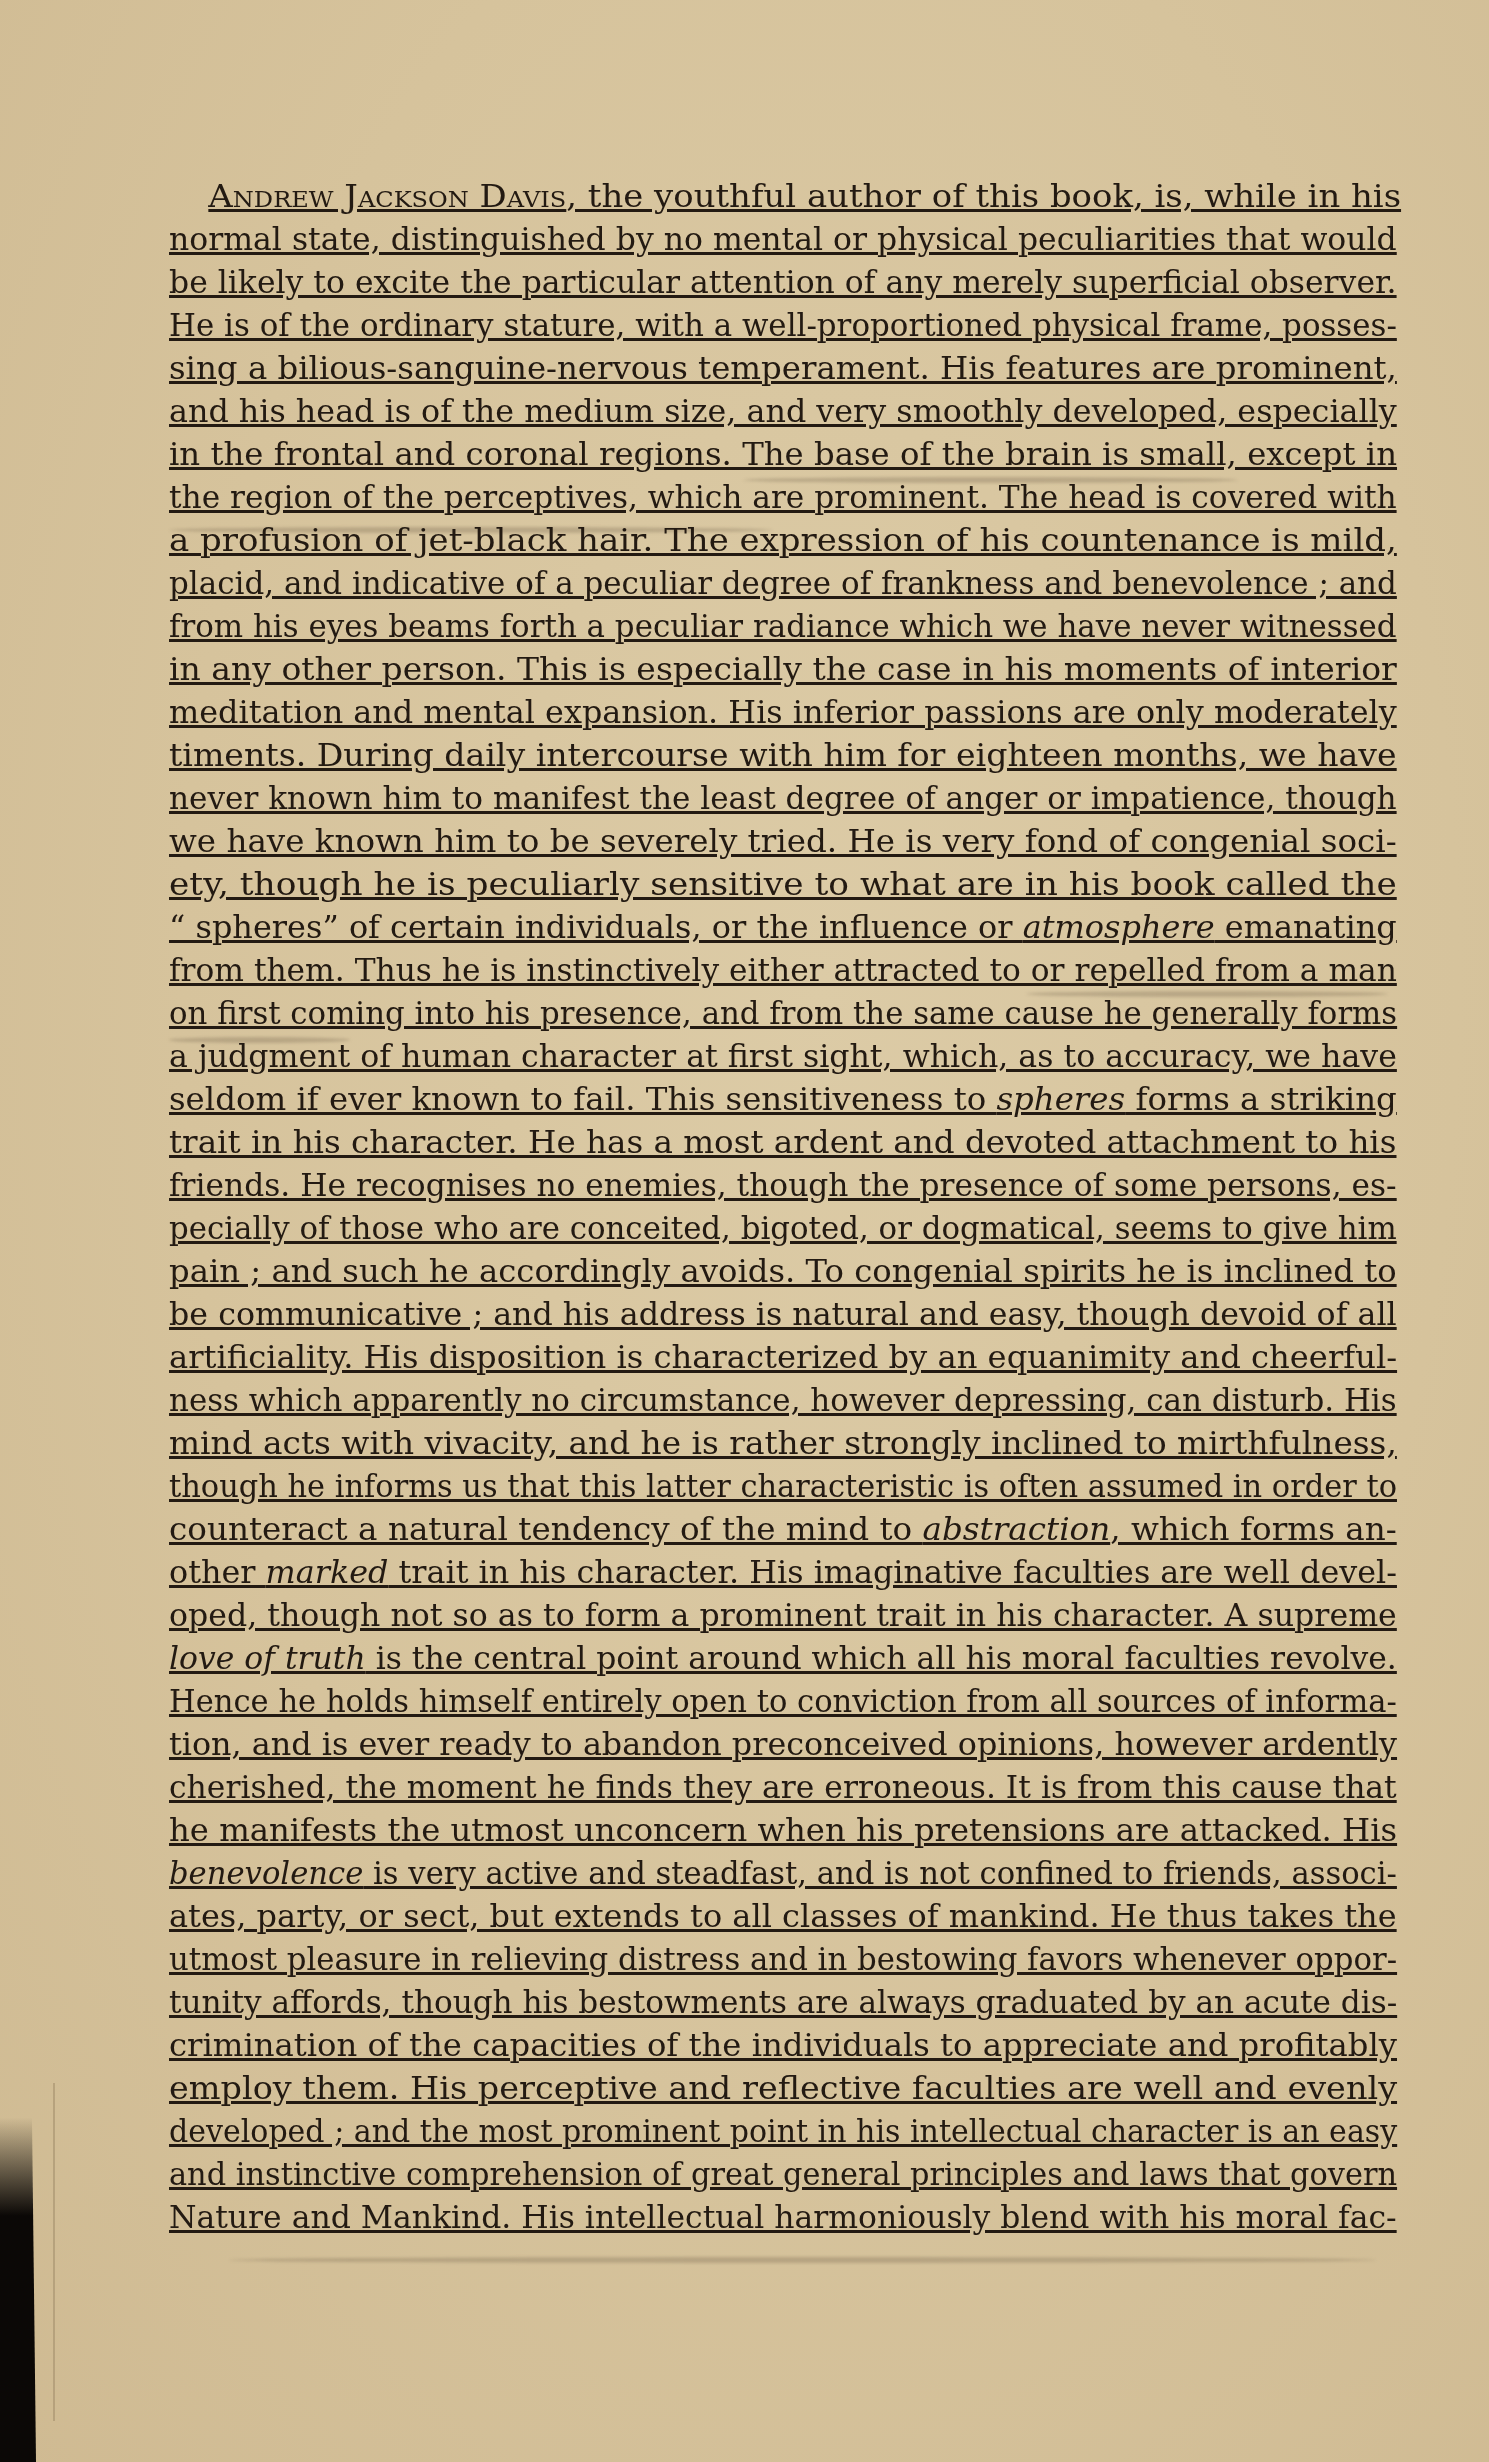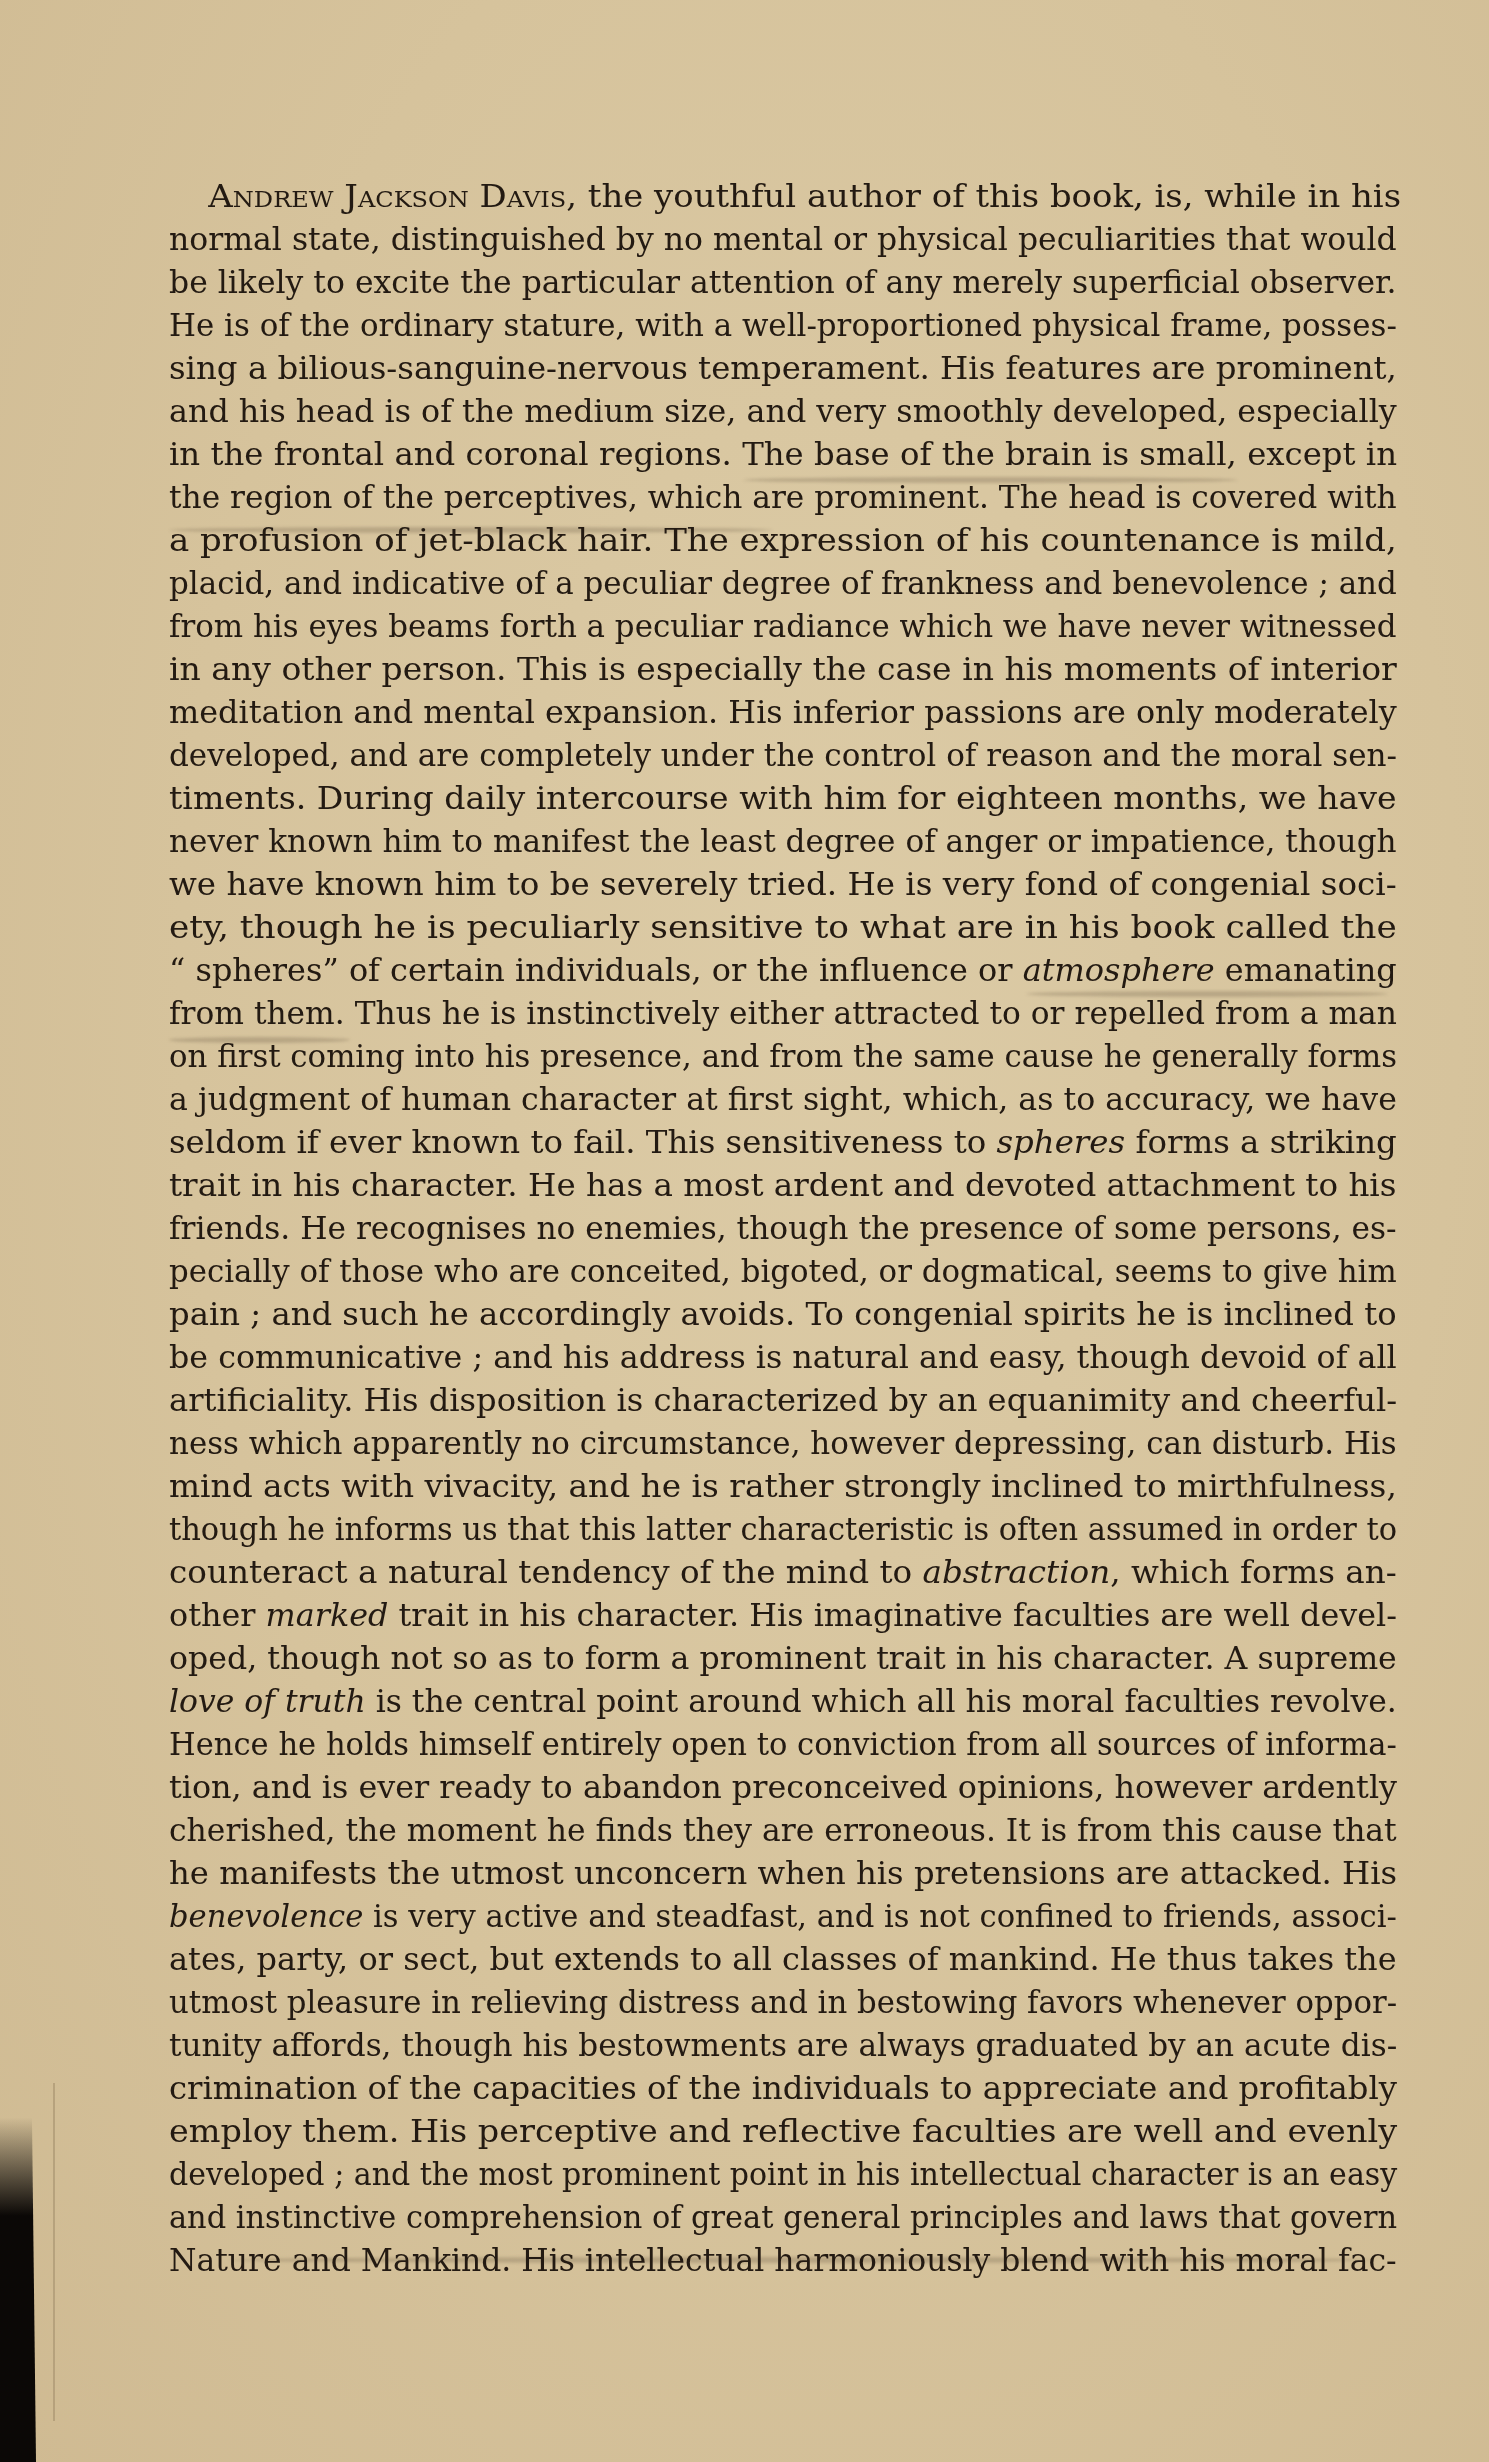--- a/index.html
+++ b/index.html
@@ -65,20 +65,21 @@
       font-weight: bold;
       letter-spacing: 1.8px;
       transform: scaleX(0.92);
     }
     .body-text {
       position: absolute;
       left: 169px;
       top: 175px;
       width: 1220px;
       color: #231a12;
+      text-decoration: underline;
     }
     .line {
       height: 43px;
       line-height: 43px;
       font-size: 31px;
       white-space: nowrap;
       text-align: justify;
       text-align-last: justify;
       transform-origin: left center;
     }
@@ -123,21 +124,20 @@
       <div class="line" style="display: block; transform: scaleX(0.997); width: 100.297%; text-align-last: left; text-align: left;"><span>He is of the ordinary stature, with a well-proportioned physical frame, posses-</span></div>
       <div class="line" style="display: block; transform: scaleX(1.045); width: 95.693%; text-align-last: left; text-align: left;"><span>sing a bilious-sanguine-nervous temperament. His features are prominent,</span></div>
       <div class="line" style="display: block; transform: scaleX(1.0249); width: 97.574%; text-align-last: left; text-align: left;"><span>and his head is of the medium size, and very smoothly developed, especially</span></div>
       <div class="line" style="display: block; transform: scaleX(1.0439); width: 95.792%; text-align-last: left; text-align: left;"><span>in the frontal and coronal regions. The base of the brain is small, except in</span></div>
       <div class="line" style="display: block; transform: scaleX(1.008); width: 99.208%; text-align-last: left; text-align: left;"><span>the region of the perceptives, which are prominent. The head is covered with</span></div>
       <div class="line" style="display: block; transform: scaleX(1.0954); width: 91.287%; text-align-last: left; text-align: left;"><span>a profusion of jet-black hair. The expression of his countenance is mild,</span></div>
       <div class="line" style="display: block; transform: scaleX(0.9985); width: 100.149%; text-align-last: left; text-align: left;"><span>placid, and indicative of a peculiar degree of frankness and benevolence ; and</span></div>
       <div class="line" style="display: block; transform: scaleX(0.997); width: 100.297%; text-align-last: left; text-align: left;"><span>from his eyes beams forth a peculiar radiance which we have never witnessed</span></div>
       <div class="line" style="display: block; transform: scaleX(1.0648); width: 93.911%; text-align-last: left; text-align: left;"><span>in any other person. This is especially the case in his moments of interior</span></div>
       <div class="line" style="display: block; transform: scaleX(1.028); width: 97.277%; text-align-last: left; text-align: left;"><span>meditation and mental expansion. His inferior passions are only moderately</span></div>
-      <div class="line" style="display: block; transform: scaleX(1.0005); width: 99.95%; text-align-last: left; text-align: left;"><span>developed, and are completely under the control of reason and the moral sen-</span></div>
       <div class="line" style="display: block; transform: scaleX(1.0693); width: 93.515%; text-align-last: left; text-align: left;"><span>timents. During daily intercourse with him for eighteen months, we have</span></div>
       <div class="line" style="display: block; transform: scaleX(1.004); width: 99.604%; text-align-last: left; text-align: left;"><span>never known him to manifest the least degree of anger or impatience, though</span></div>
       <div class="line" style="display: block; transform: scaleX(1.0494); width: 95.297%; text-align-last: left; text-align: left;"><span>we have known him to be severely tried. He is very fond of congenial soci-</span></div>
       <div class="line" style="display: block; transform: scaleX(1.1081); width: 90.248%; text-align-last: left; text-align: left;"><span>ety, though he is peculiarly sensitive to what are in his book called the</span></div>
       <div class="line" style="display: block; transform: scaleX(1.0306); width: 97.03%; text-align-last: left; text-align: left;"><span>“ spheres” of certain individuals, or the influence or </span><span class="it">atmosphere</span><span> emanating</span></div>
       <div class="line" style="display: block; transform: scaleX(1.0085); width: 99.158%; text-align-last: left; text-align: left;"><span>from them. Thus he is instinctively either attracted to or repelled from a man</span></div>
       <div class="line" style="display: block; transform: scaleX(0.9931); width: 100.693%; text-align-last: left; text-align: left;"><span>on first coming into his presence, and from the same cause he generally forms</span></div>
       <div class="line" style="display: block; transform: scaleX(1.0197); width: 98.069%; text-align-last: left; text-align: left;"><span>a judgment of human character at first sight, which, as to accuracy, we have</span></div>
       <div class="line" style="display: block; transform: scaleX(1.045); width: 95.693%; text-align-last: left; text-align: left;"><span>seldom if ever known to fail. This sensitiveness to </span><span class="it">spheres</span><span> forms a striking</span></div>
       <div class="line" style="display: block; transform: scaleX(1.0504); width: 95.198%; text-align-last: left; text-align: left;"><span>trait in his character. He has a most ardent and devoted attachment to his</span></div>

